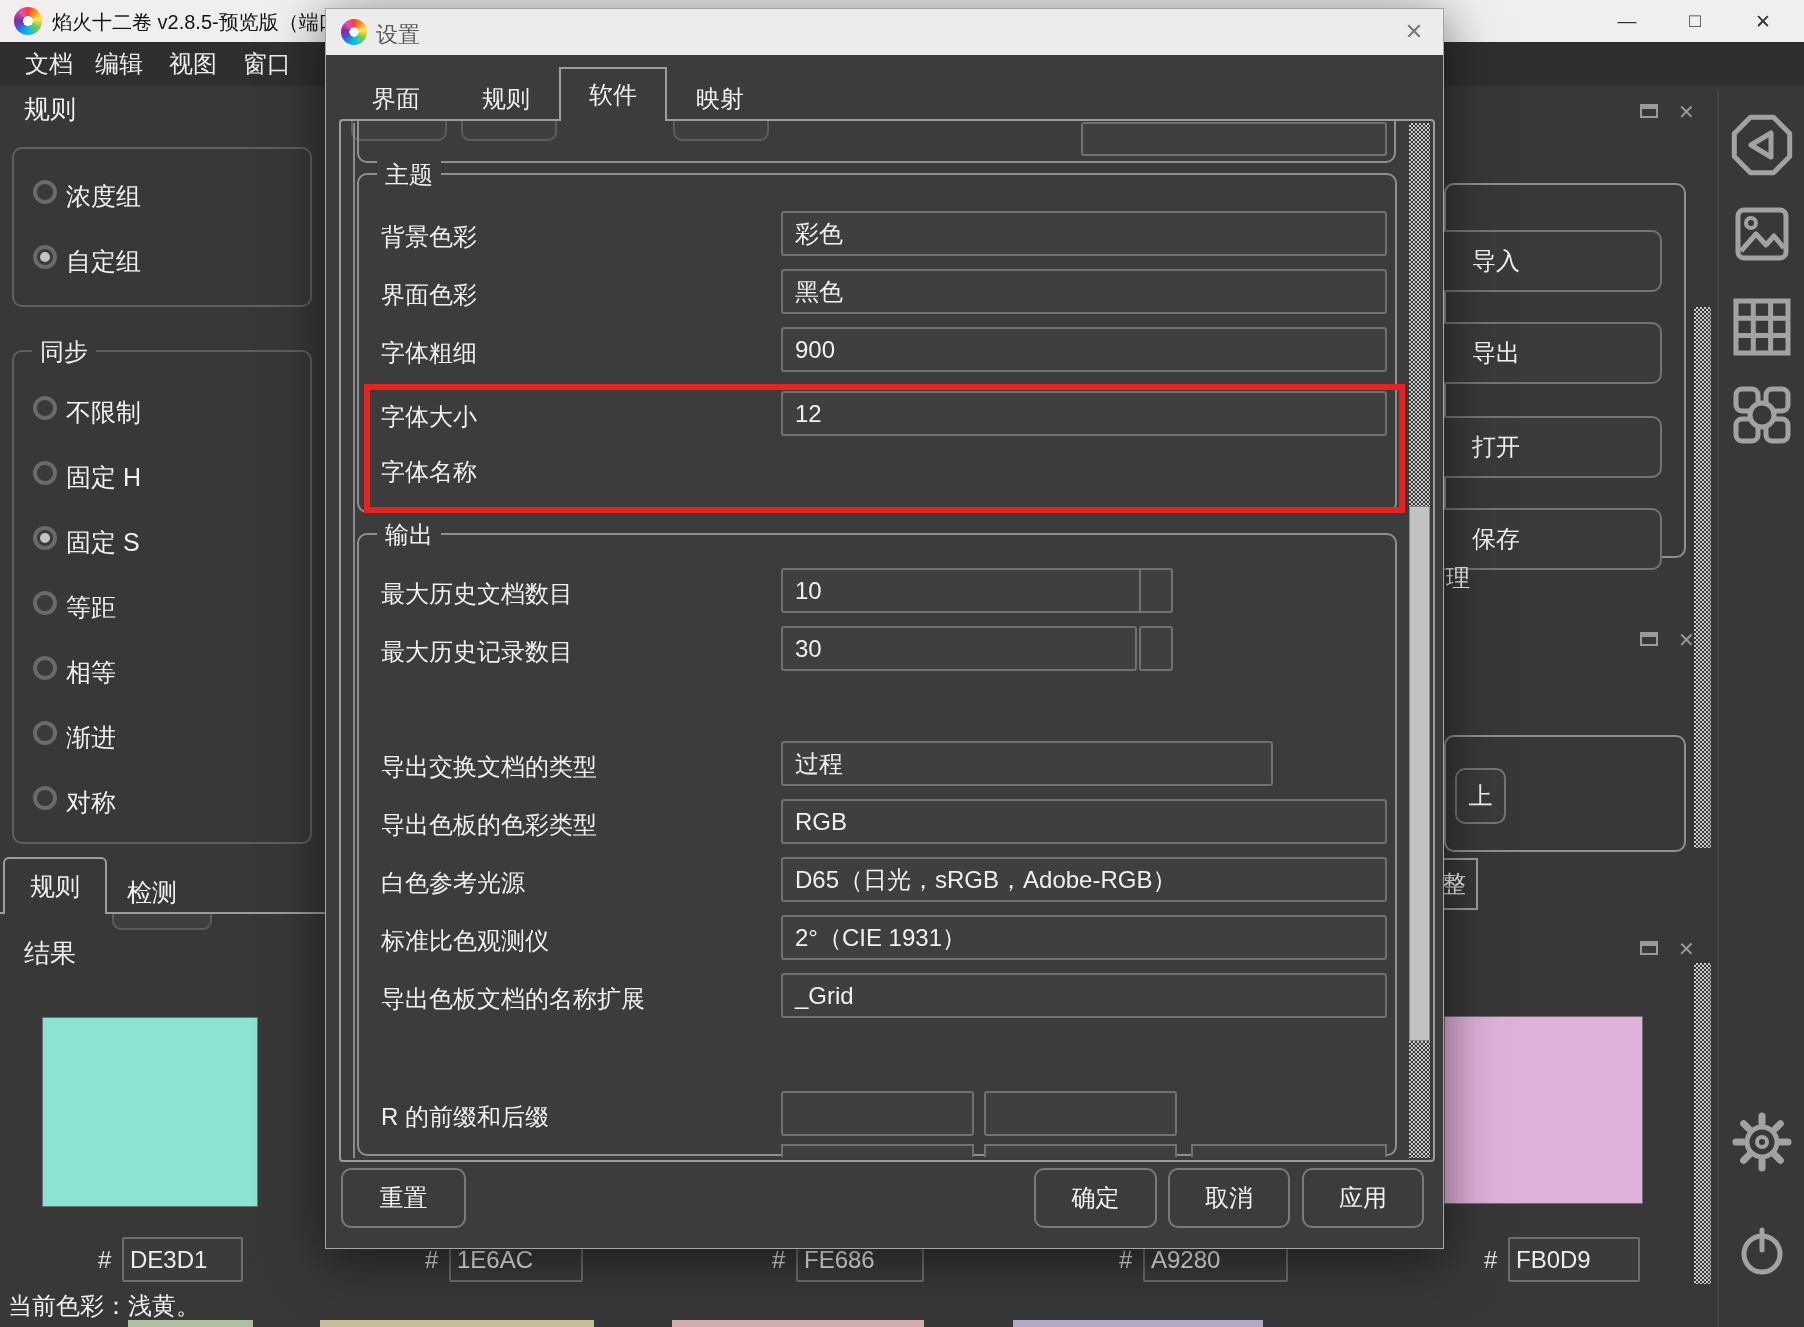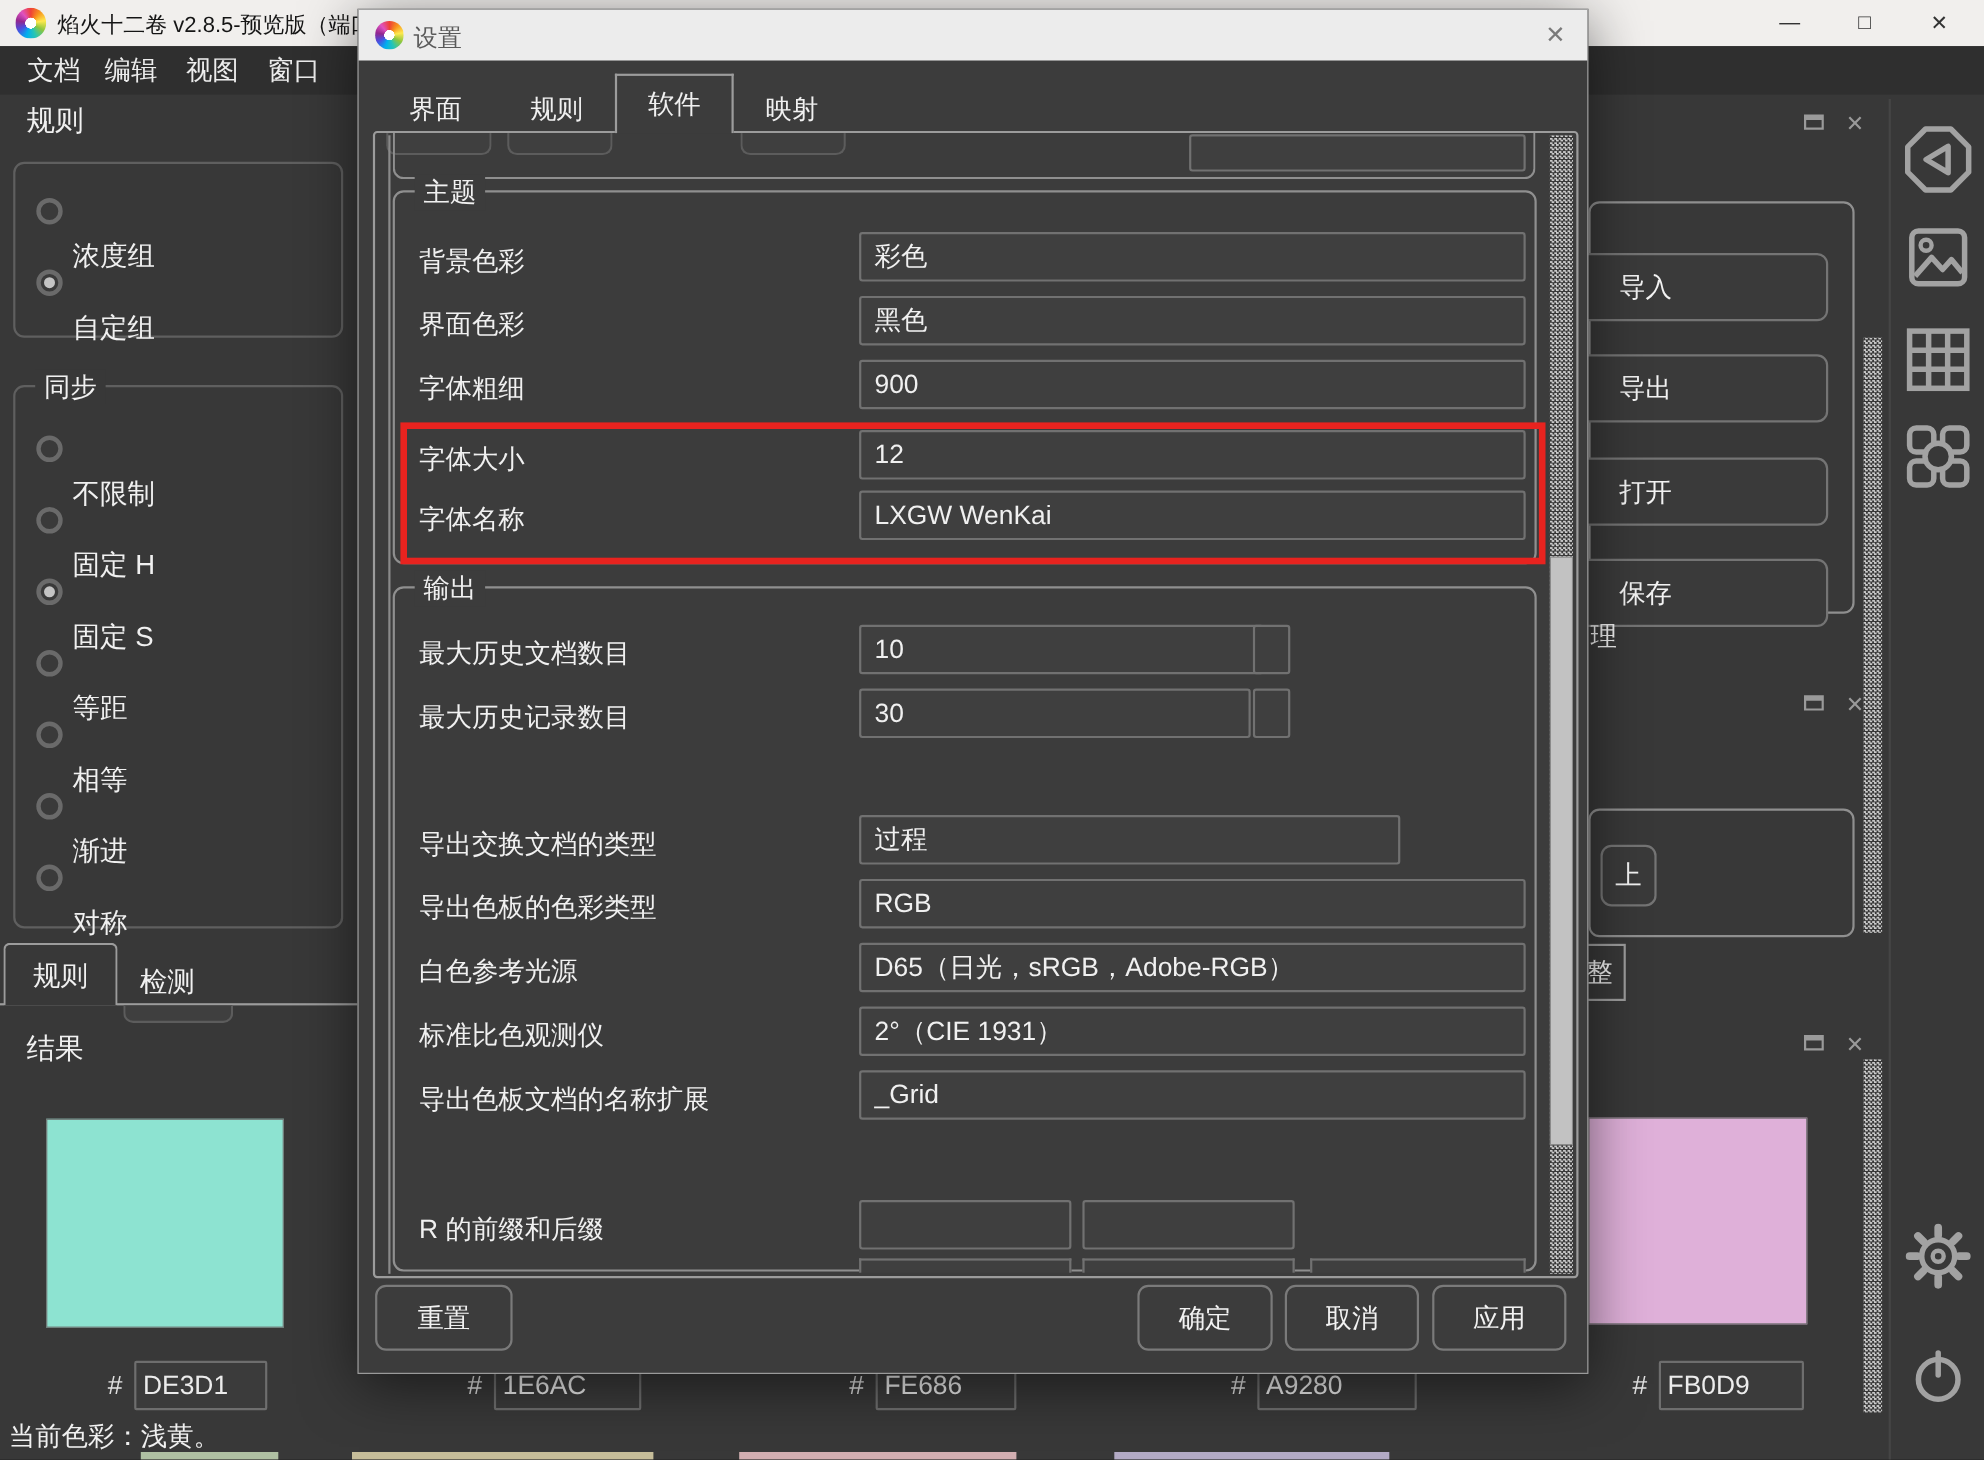--- a/index.html
+++ b/index.html
@@ -27,21 +27,21 @@
          overflow:hidden;white-space:nowrap;box-sizing:border-box;}
   .stub{position:absolute;background:#3f3f3f;border:2px solid #717171;border-bottom:none;
         height:13px;box-sizing:border-box;overflow:hidden;}
   .btn{position:absolute;background:#3c3c3c;border:2px solid #7a7a7a;border-radius:10px;
        display:flex;align-items:center;justify-content:center;font-size:24px;color:#f2f2f2;
        box-sizing:border-box;}
   .btn.dock{background:#3a3a3a;border-color:#747474;}
   .radio{position:absolute;width:24px;height:24px;border:4px solid #6a6a6a;border-radius:50%;
          background:#3a3a3a;box-sizing:border-box;}
   .radio.sel::after{content:"";display:block;width:10px;height:10px;margin:3px;border-radius:50%;background:#c4c4c4;}
-  .rlabel{position:absolute;font-size:25px;white-space:nowrap;margin-top:36px;}
+  .rlabel{position:absolute;font-size:25px;white-space:nowrap;}
   .checker{background:conic-gradient(#c9c9c9 25%,#383838 0 50%,#c9c9c9 0 75%,#383838 0);
            background-size:4px 4px;}
   .hexbox{position:absolute;background:#3b3b3b;border:2px solid #6e6e6e;border-radius:2px;
           font-size:24px;line-height:41px;padding-left:6px;height:45px;color:#ececec;
           overflow:hidden;white-space:nowrap;box-sizing:border-box;}
   .dockx{position:absolute;font-size:20px;color:#9a9a9a;}
   .floatico{position:absolute;width:18px;height:14px;border:2px solid #9a9a9a;border-top:5px solid #9a9a9a;box-sizing:border-box;}
   
   .dialog{position:absolute;left:325px;top:8px;width:1117px;height:1239px;background:#3c3c3c;
           border:1px solid #a6a6a6;box-shadow:0 10px 50px rgba(0,0,0,.55);z-index:10;}
@@ -215,21 +215,20 @@
     </div>
     <div class="txt" style="left:55px;top:212px;font-size:24px;">背景色彩</div>
     <div class="field" style="left:455px;top:202px;width:606px;">彩色</div>
     <div class="txt" style="left:55px;top:270px;font-size:24px;">界面色彩</div>
     <div class="field" style="left:455px;top:260px;width:606px;">黑色</div>
     <div class="txt" style="left:55px;top:328px;font-size:24px;">字体粗细</div>
     <div class="field" style="left:455px;top:318px;width:606px;">900</div>
     <div class="txt" style="left:55px;top:392px;font-size:24px;">字体大小</div>
     <div class="field" style="left:455px;top:382px;width:606px;">12</div>
     <div class="txt" style="left:55px;top:447px;font-size:24px;">字体名称</div>
-    <div class="field" style="left:455px;top:437px;width:606px;">LXGW WenKai</div>
 
     <div class="annot" style="left:38px;top:375px;width:1029px;height:117px;"></div>
 
     <div class="group light" style="left:31px;top:524px;width:1040px;height:623px;">
       <span class="glabel dbg">输出</span>
     </div>
     <div class="txt" style="left:55px;top:569px;font-size:24px;">最大历史文档数目</div>
     <div class="field" style="left:455px;top:559px;width:368px;">10</div>
     <div class="abs" style="left:813px;top:559px;width:34px;height:45px;background:#3f3f3f;border:2px solid #717171;border-radius:3px;"></div>
     <div class="txt" style="left:55px;top:627px;font-size:24px;">最大历史记录数目</div>

